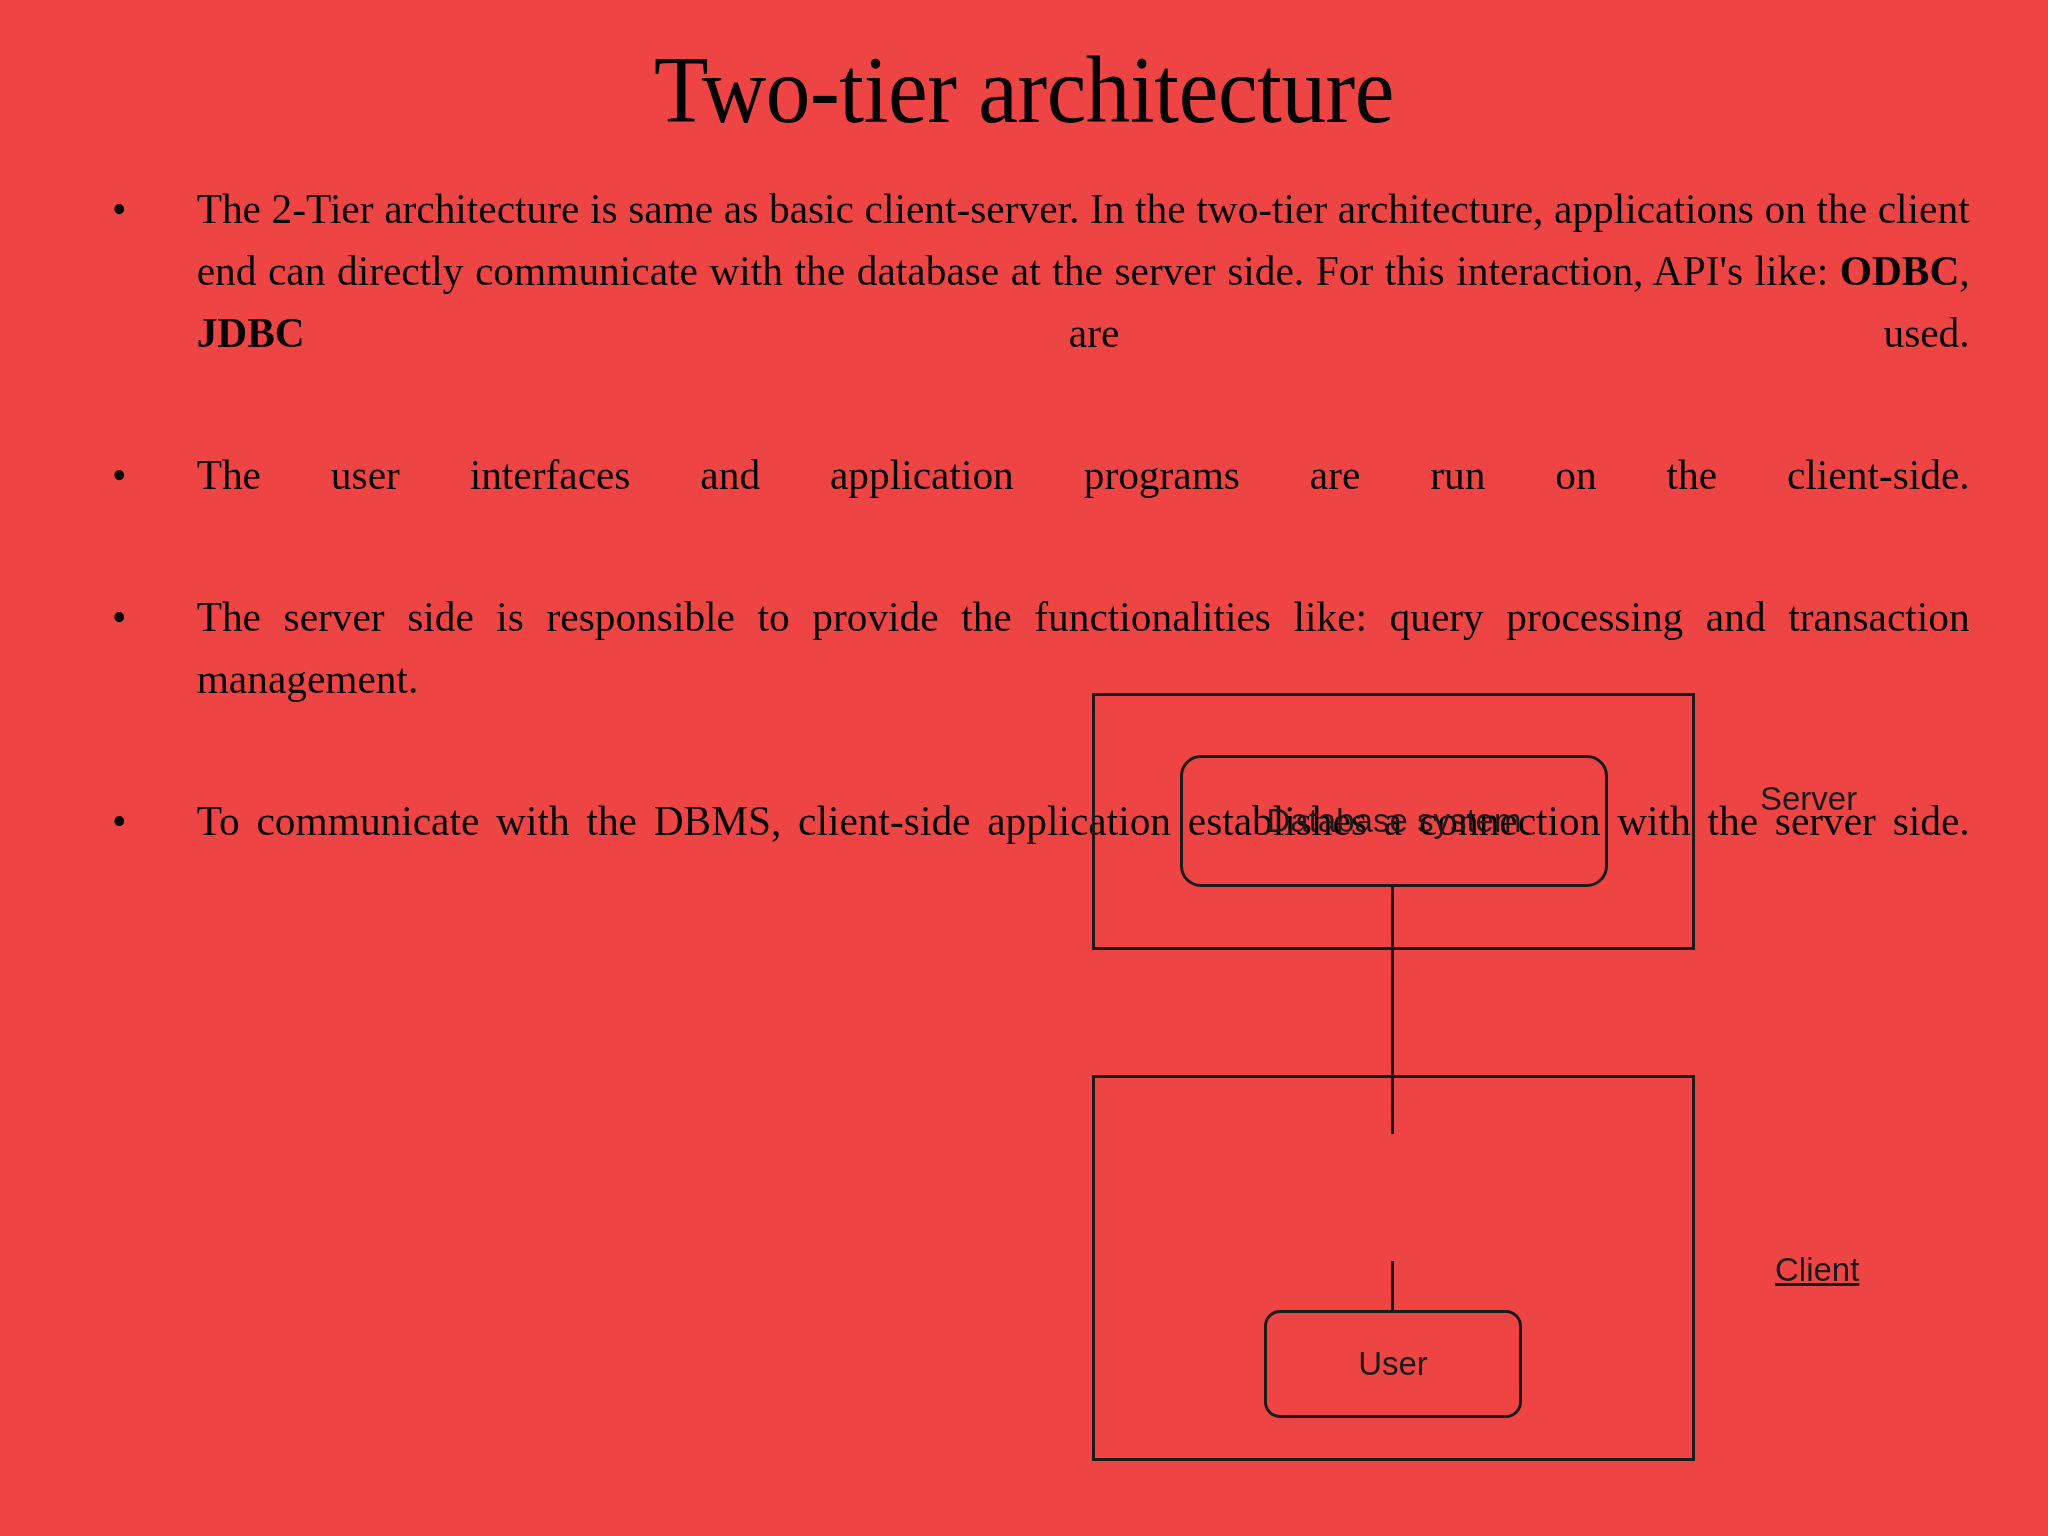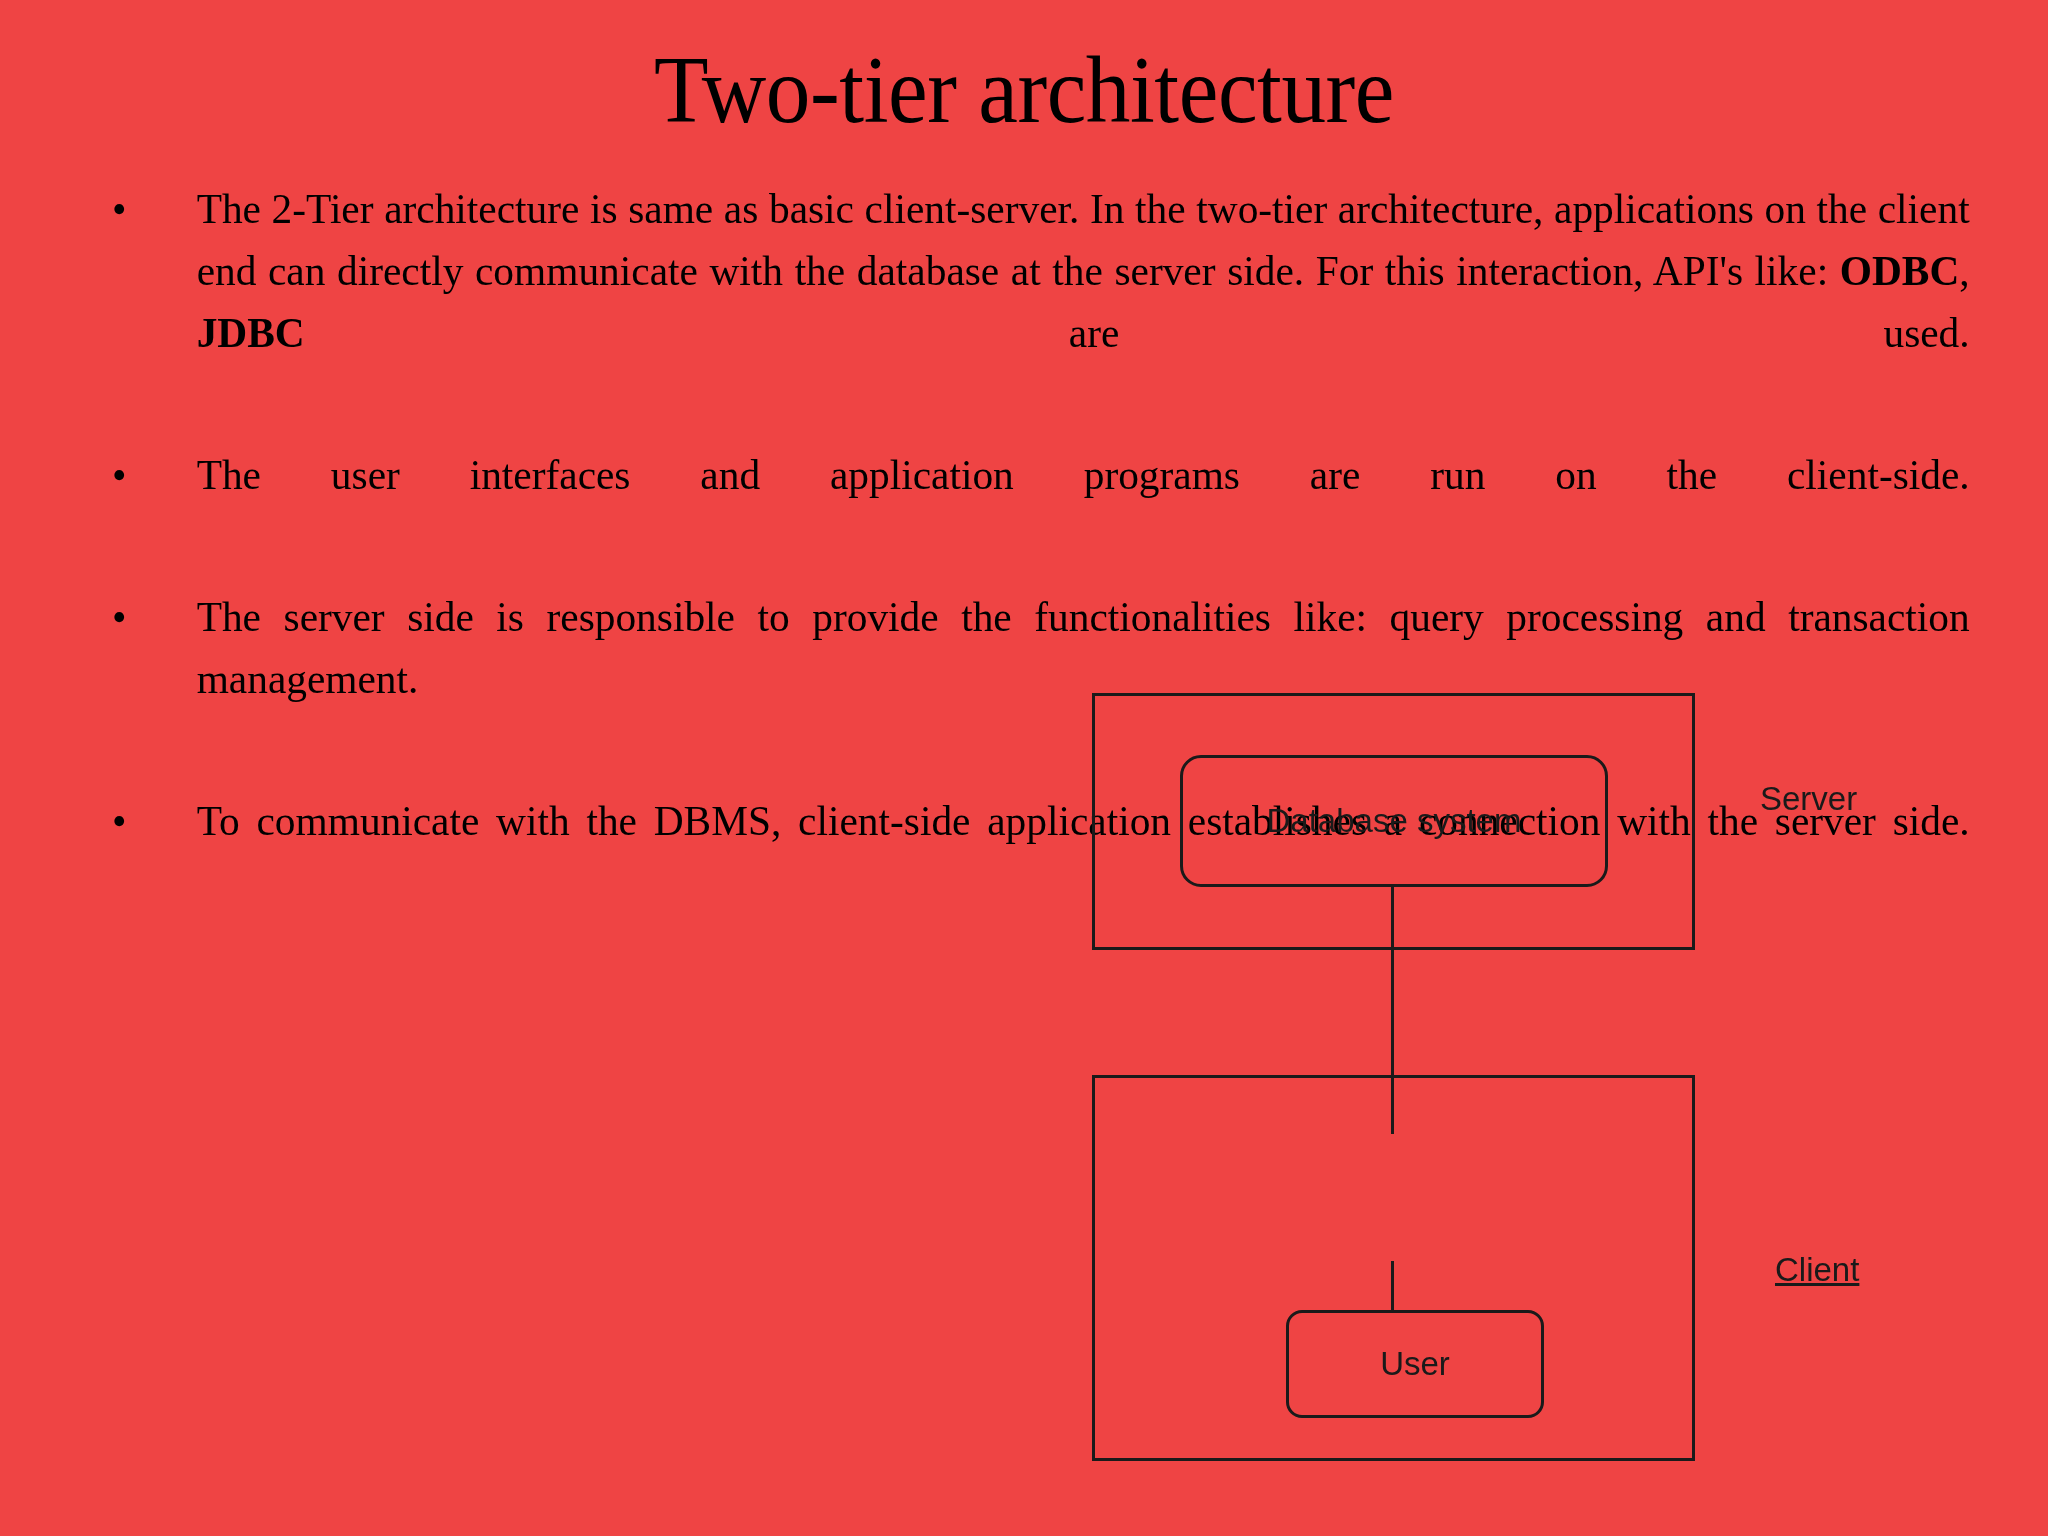--- a/index.html
+++ b/index.html
@@ -117,21 +117,21 @@
   }
 
   
   #server-box   { left: 1092px; top: 693px;  width: 603px; height: 257px; }
   #db-box       { left: 1180px; top: 755px;  width: 428px; height: 132px; border-radius: 21px; }
   #server-label { left: 1760px; top: 782px; }
 
   
   #client-box   { left: 1092px; top: 1075px; width: 603px; height: 386px; }
   #app-box      { left: 1178px; top: 1131px; width: 430px; height: 133px; }
-  #user-box     { left: 1264px; top: 1310px; width: 258px; height: 108px; margin-left: 22px; }
+  #user-box     { left: 1264px; top: 1310px; width: 258px; height: 108px; }
   #client-label { left: 1775px; top: 1253px; text-decoration: underline; }
 
   
   #conn-db-app   { left: 1391px; top: 884px;  height: 250px; }
   #conn-app-user { left: 1391px; top: 1261px; height: 51px; }
 </style>
 </head>
 <body>
 
 <div id="slide">

